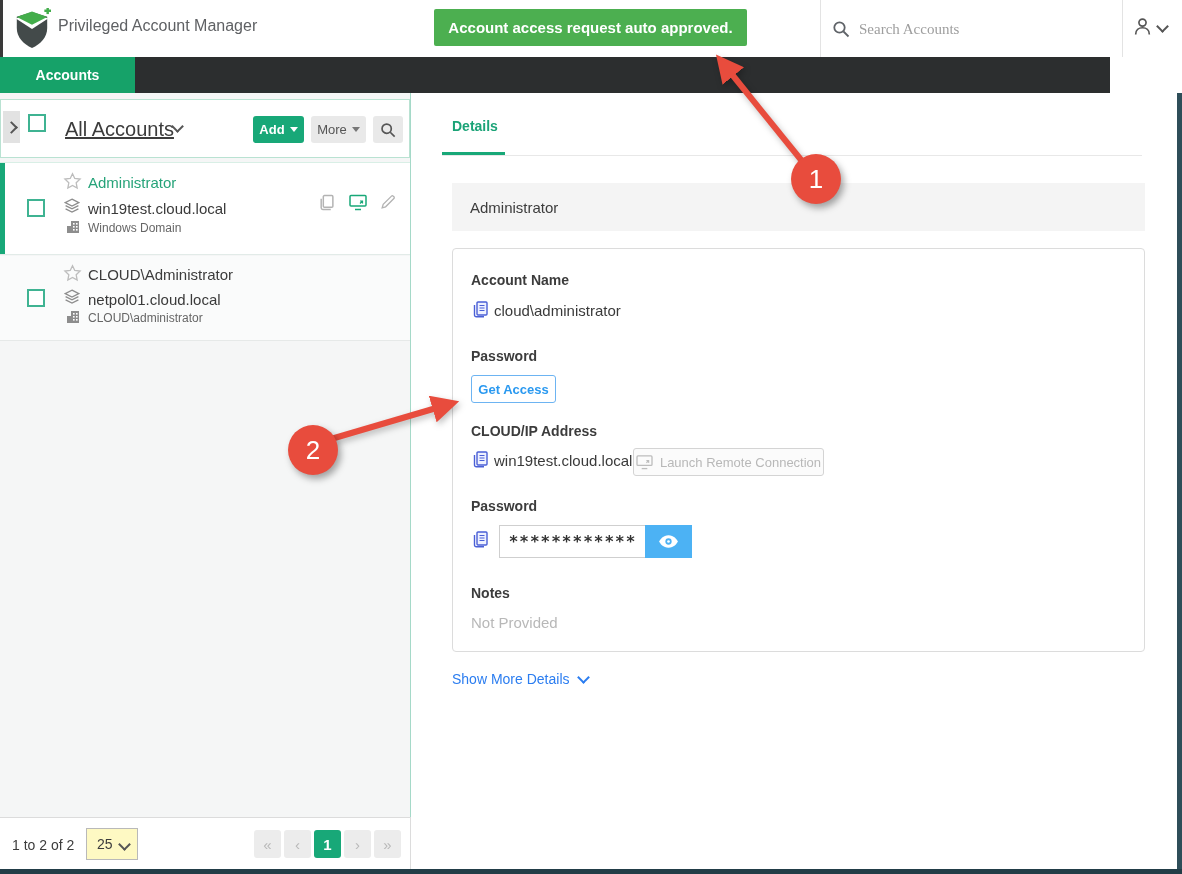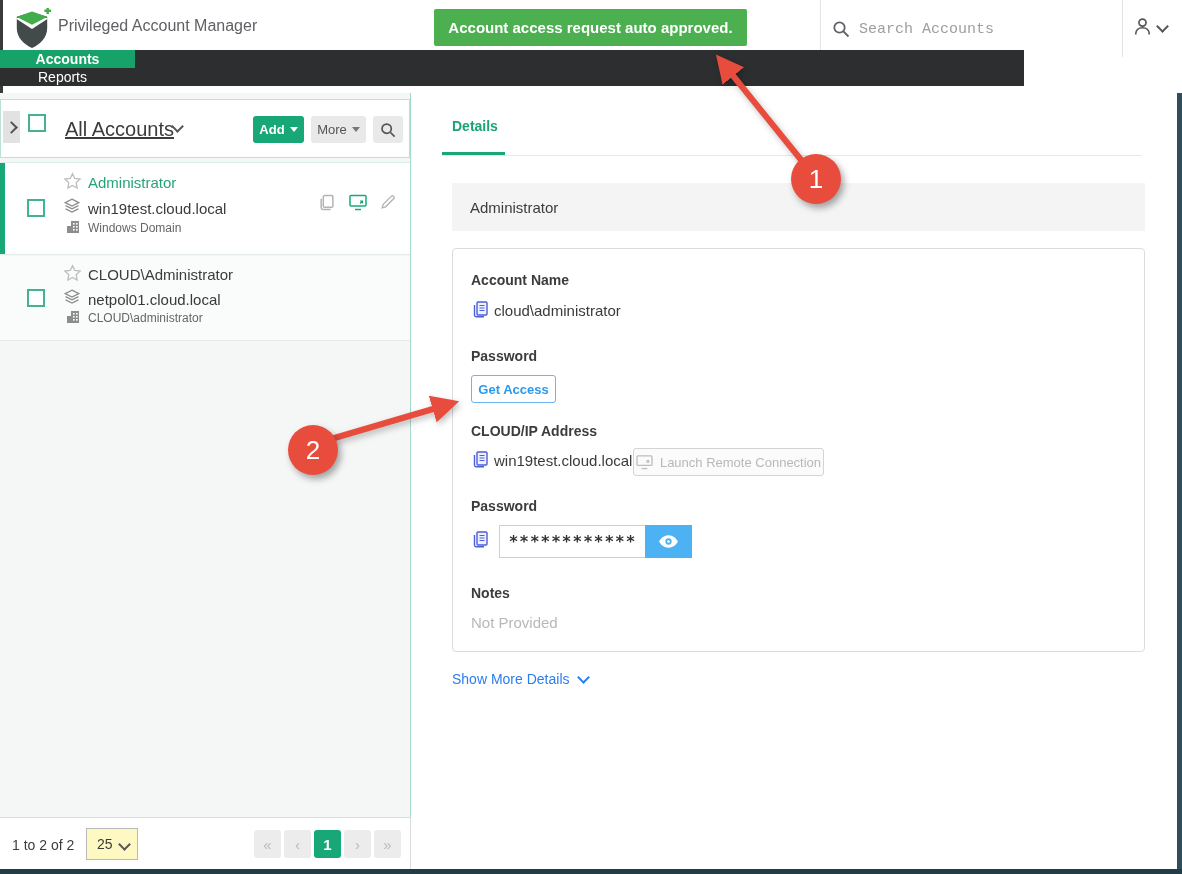--- a/index.html
+++ b/index.html
@@ -9,29 +9,29 @@
   
   .header{position:absolute;left:0;top:0;width:1182px;height:57px;background:#fff;}
   .edge-strip-left{position:absolute;left:0;top:0;width:3px;height:143px;background:#3a3a3a;}
   .logo{position:absolute;left:13px;top:8px;width:38px;height:42px;}
   .app-title{position:absolute;left:58px;top:17px;font-size:16px;color:#5f6164;}
   .toast{position:absolute;left:434px;top:9px;width:313px;height:37px;background:#4caf50;color:#fff;
          font-size:15px;font-weight:bold;display:flex;align-items:center;justify-content:center;border-radius:2px;}
   .vdiv{position:absolute;top:0;width:1px;height:57px;background:#e3e3e3;}
   .search-icon{position:absolute;left:832px;top:20px;width:18px;height:18px;}
   .search-input{position:absolute;left:857px;top:14px;width:250px;height:28px;border:none;outline:none;
-                font-size:15px;color:#444;font-family:Liberation Mono, monospace;background:transparent;}
+                font-size:15px;color:#444;font-family:Liberation Serif, serif;background:transparent;}
   .search-input::placeholder{color:#9e9e9e;}
   .user-menu{position:absolute;left:1128px;top:14px;width:48px;height:30px;cursor:pointer;}
   .person-icon{position:absolute;left:4px;top:2px;width:21px;height:21px;}
   .chev{display:inline-block;width:7px;height:7px;border-right:2px solid #555;border-bottom:2px solid #555;transform:rotate(45deg);}
   .user-chev{position:absolute;left:30px;top:8px;}
 
   
-  .nav{position:absolute;left:0;top:50px;width:1024px;height:36px;background:#2c2e2f;display:flex;flex-direction:column;}
+  .nav{position:absolute;left:0;top:57px;width:1110px;height:36px;background:#2c2e2f;display:flex;}
   .nav-tab{height:36px;display:flex;align-items:center;justify-content:center;color:#fff;font-size:14px;cursor:pointer;}
   .nav-tab.t0{width:135px;background:#16a269;font-weight:bold;}
   .nav-tab.t1{width:125px;}
   .nav-tab.t2{width:165px;}
 
   
   .sidebar{position:absolute;left:0;top:93px;width:411px;height:724px;background:#f5f6f6;border-right:1px solid #a5d9c8;box-sizing:border-box;}
   .sb-header{position:absolute;left:0;top:6px;width:410px;height:59px;background:#fff;border:1px solid #b9e2d2;box-sizing:border-box;}
   .expand-btn{position:absolute;left:2px;top:11px;width:17px;height:32px;background:#e2e2e2;display:flex;align-items:center;justify-content:center;cursor:pointer;}
   .chev-right{display:inline-block;width:7px;height:7px;border-right:2px solid #555;border-bottom:2px solid #555;transform:rotate(-45deg);}
@@ -134,21 +134,20 @@
             <path d="M3.5 17.5 c0-4.2 3-6.3 6.5-6.3 s6.5 2.1 6.5 6.3" fill="none" stroke="#555" stroke-width="1.6"></path>
           </svg>
       </span>
       <span class="chev user-chev"></span>
     </div>
     <div class="edge-strip-left"></div>
   </div>
 
   <div class="nav">
     <div class="nav-tab t0">Accounts</div>
-    <div class="nav-tab t1">Reports</div>
   </div>
 
   <div class="sidebar">
 
     <div class="sb-header">
       <div class="expand-btn">
           <span class="chev-right"></span>
         </div>
       <div class="cbx" style="left:27px;top:14px;"></div>
       <div class="sb-title">All Accounts</div>

